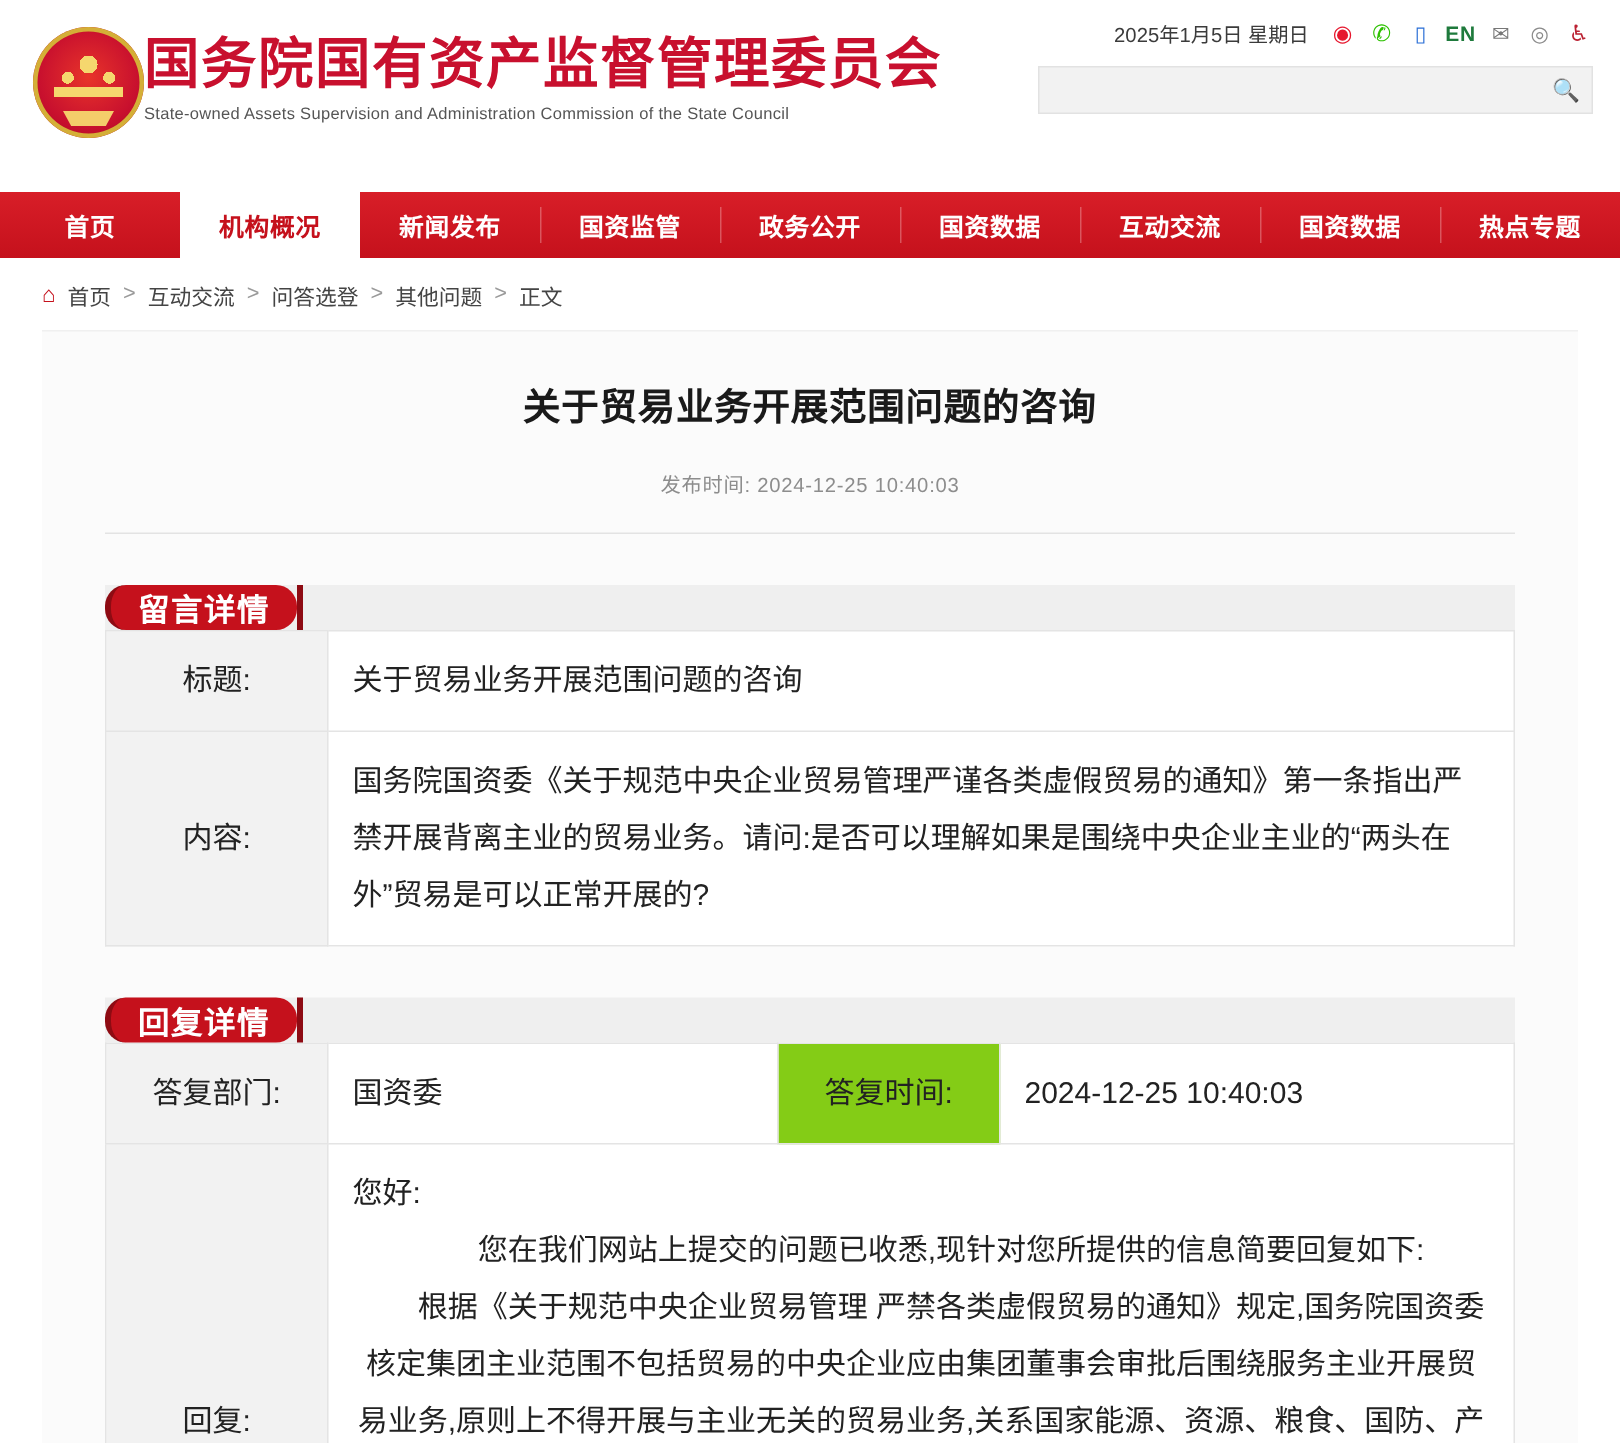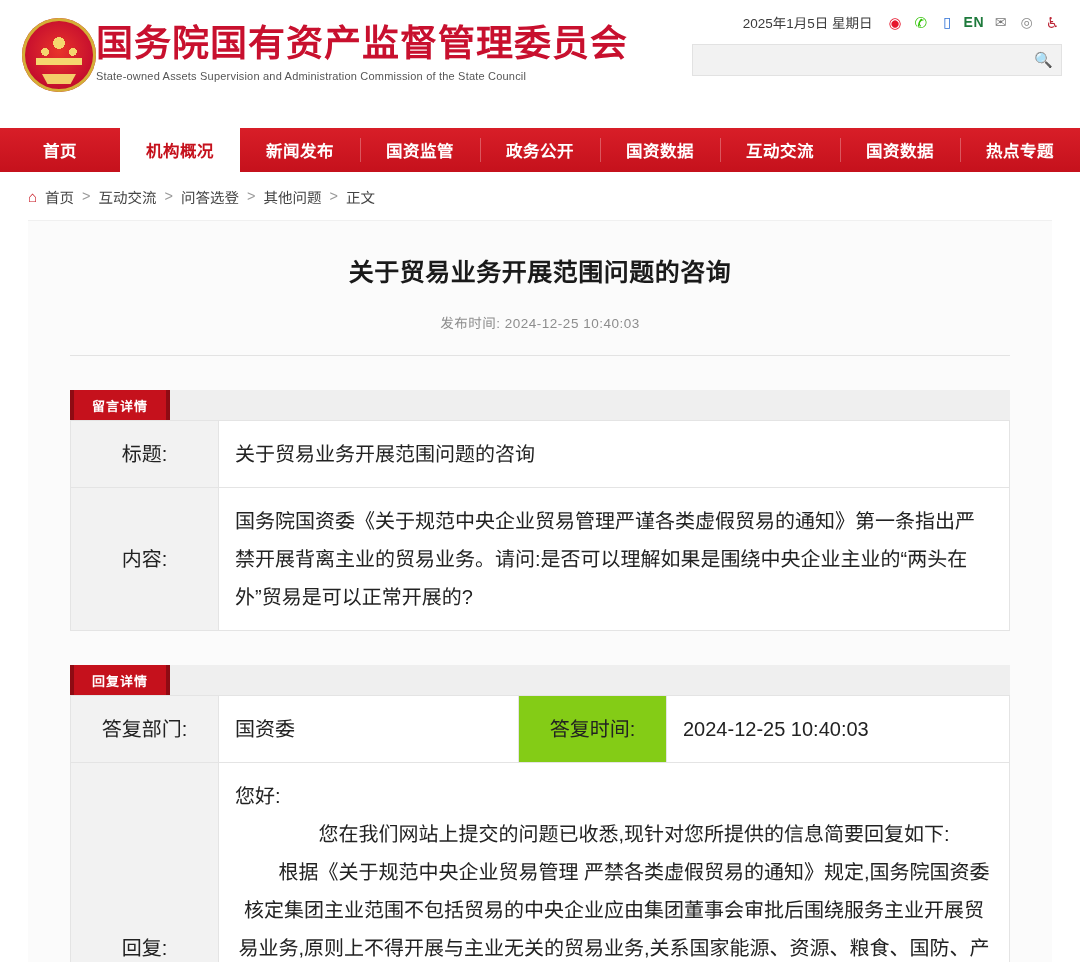--- a/index.html
+++ b/index.html
@@ -217,28 +217,29 @@
   .sect-head {
     margin-top: 34px;
     height: 30px;
     background: #efefef;
     display: flex;
     align-items: stretch;
   }
   .sect-tab {
     background: #c5111c;
     color: #ffffff;
-    font-size: 13px;
+    font-size: 21px;
     font-weight: 700;
     padding: 0 18px;
     display: flex;
     align-items: center;
     letter-spacing: 1px;
     position: relative;
     border-left: 4px solid #8e0b13;
+    border-radius: 14px;
   }
   .sect-tab::after {
     content: "";
     position: absolute;
     right: -4px; top: 0; bottom: 0;
     width: 4px;
     background: #8e0b13;
   }
 
   table.detail {

